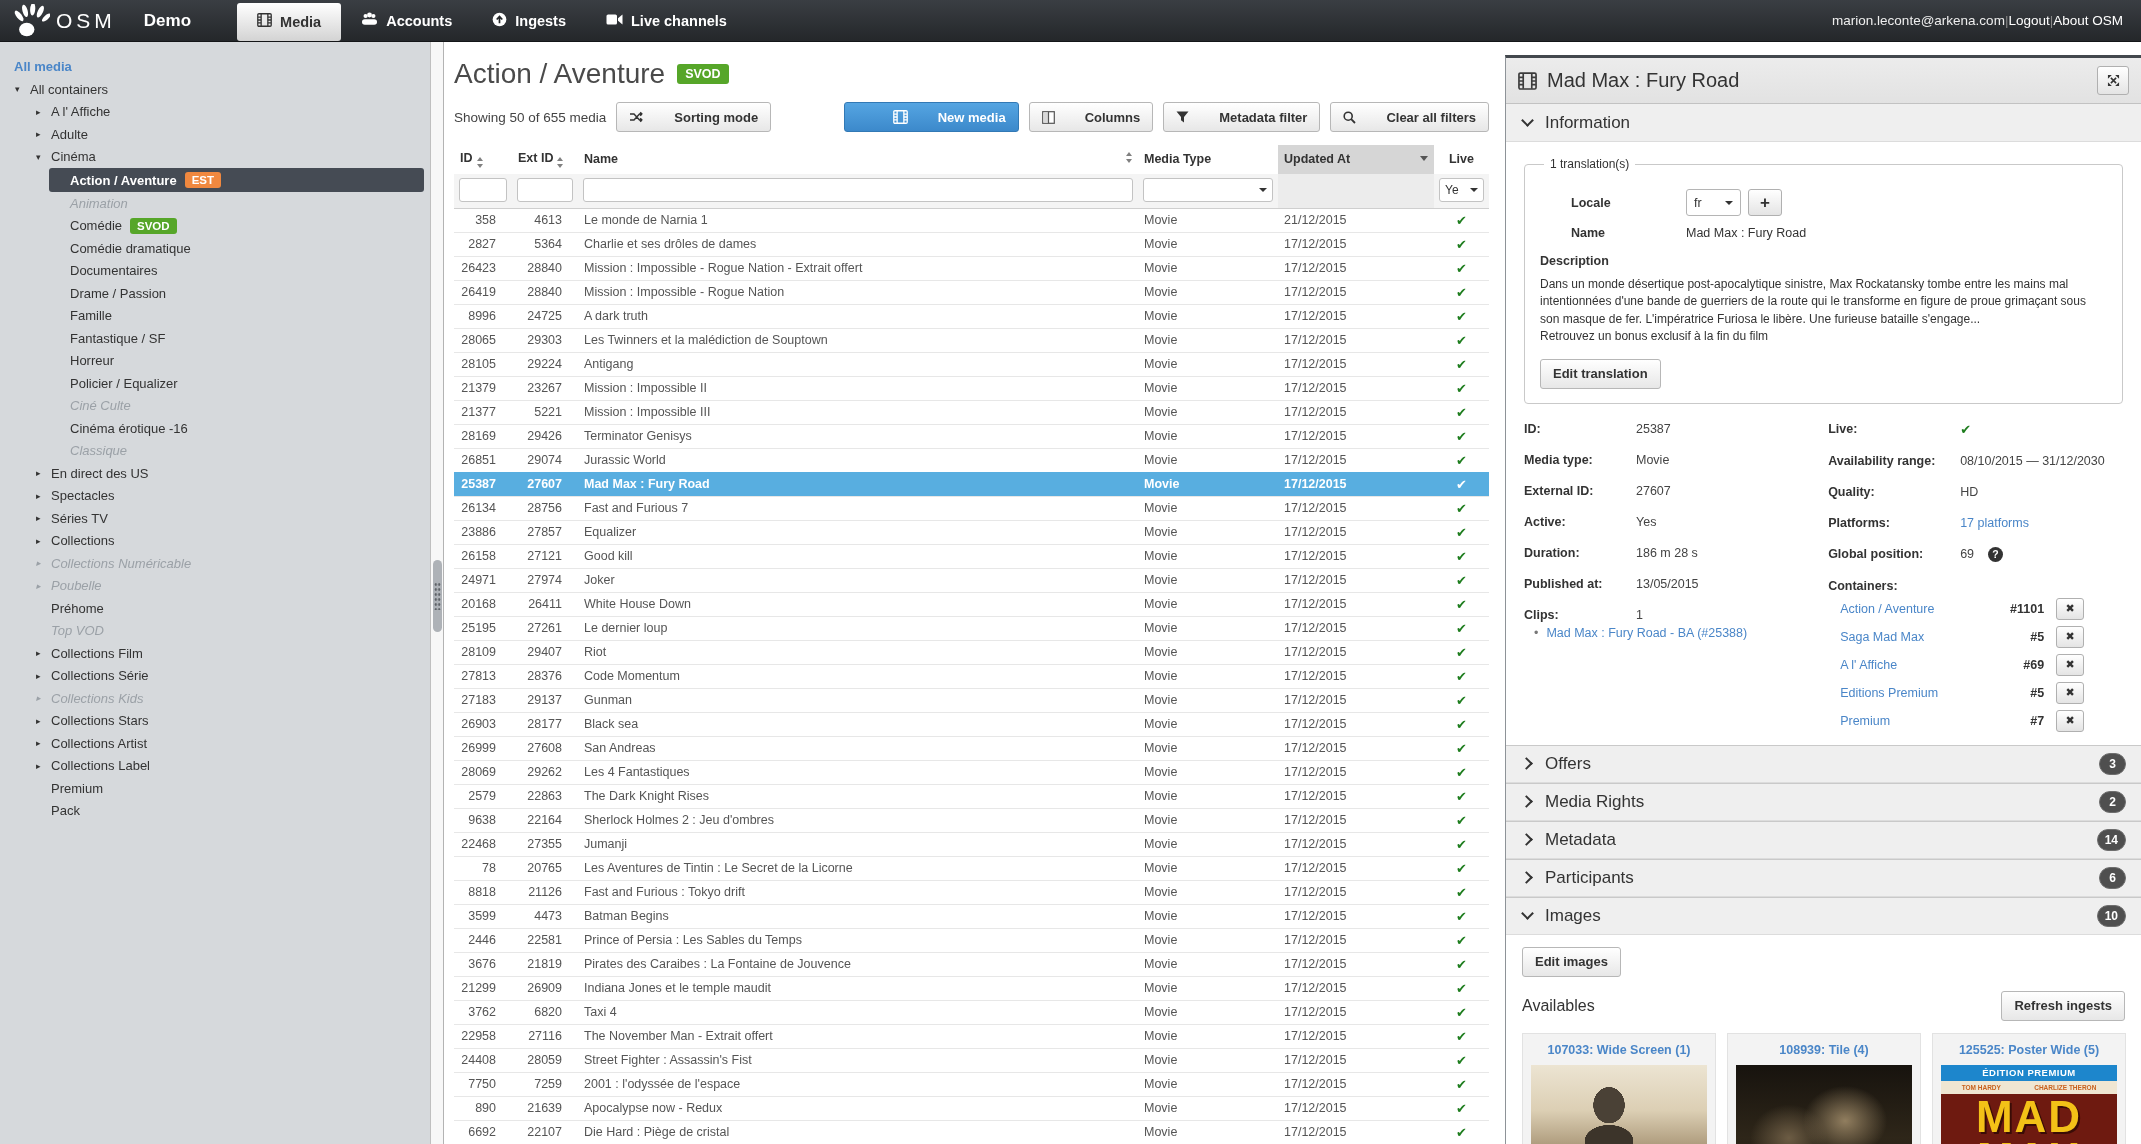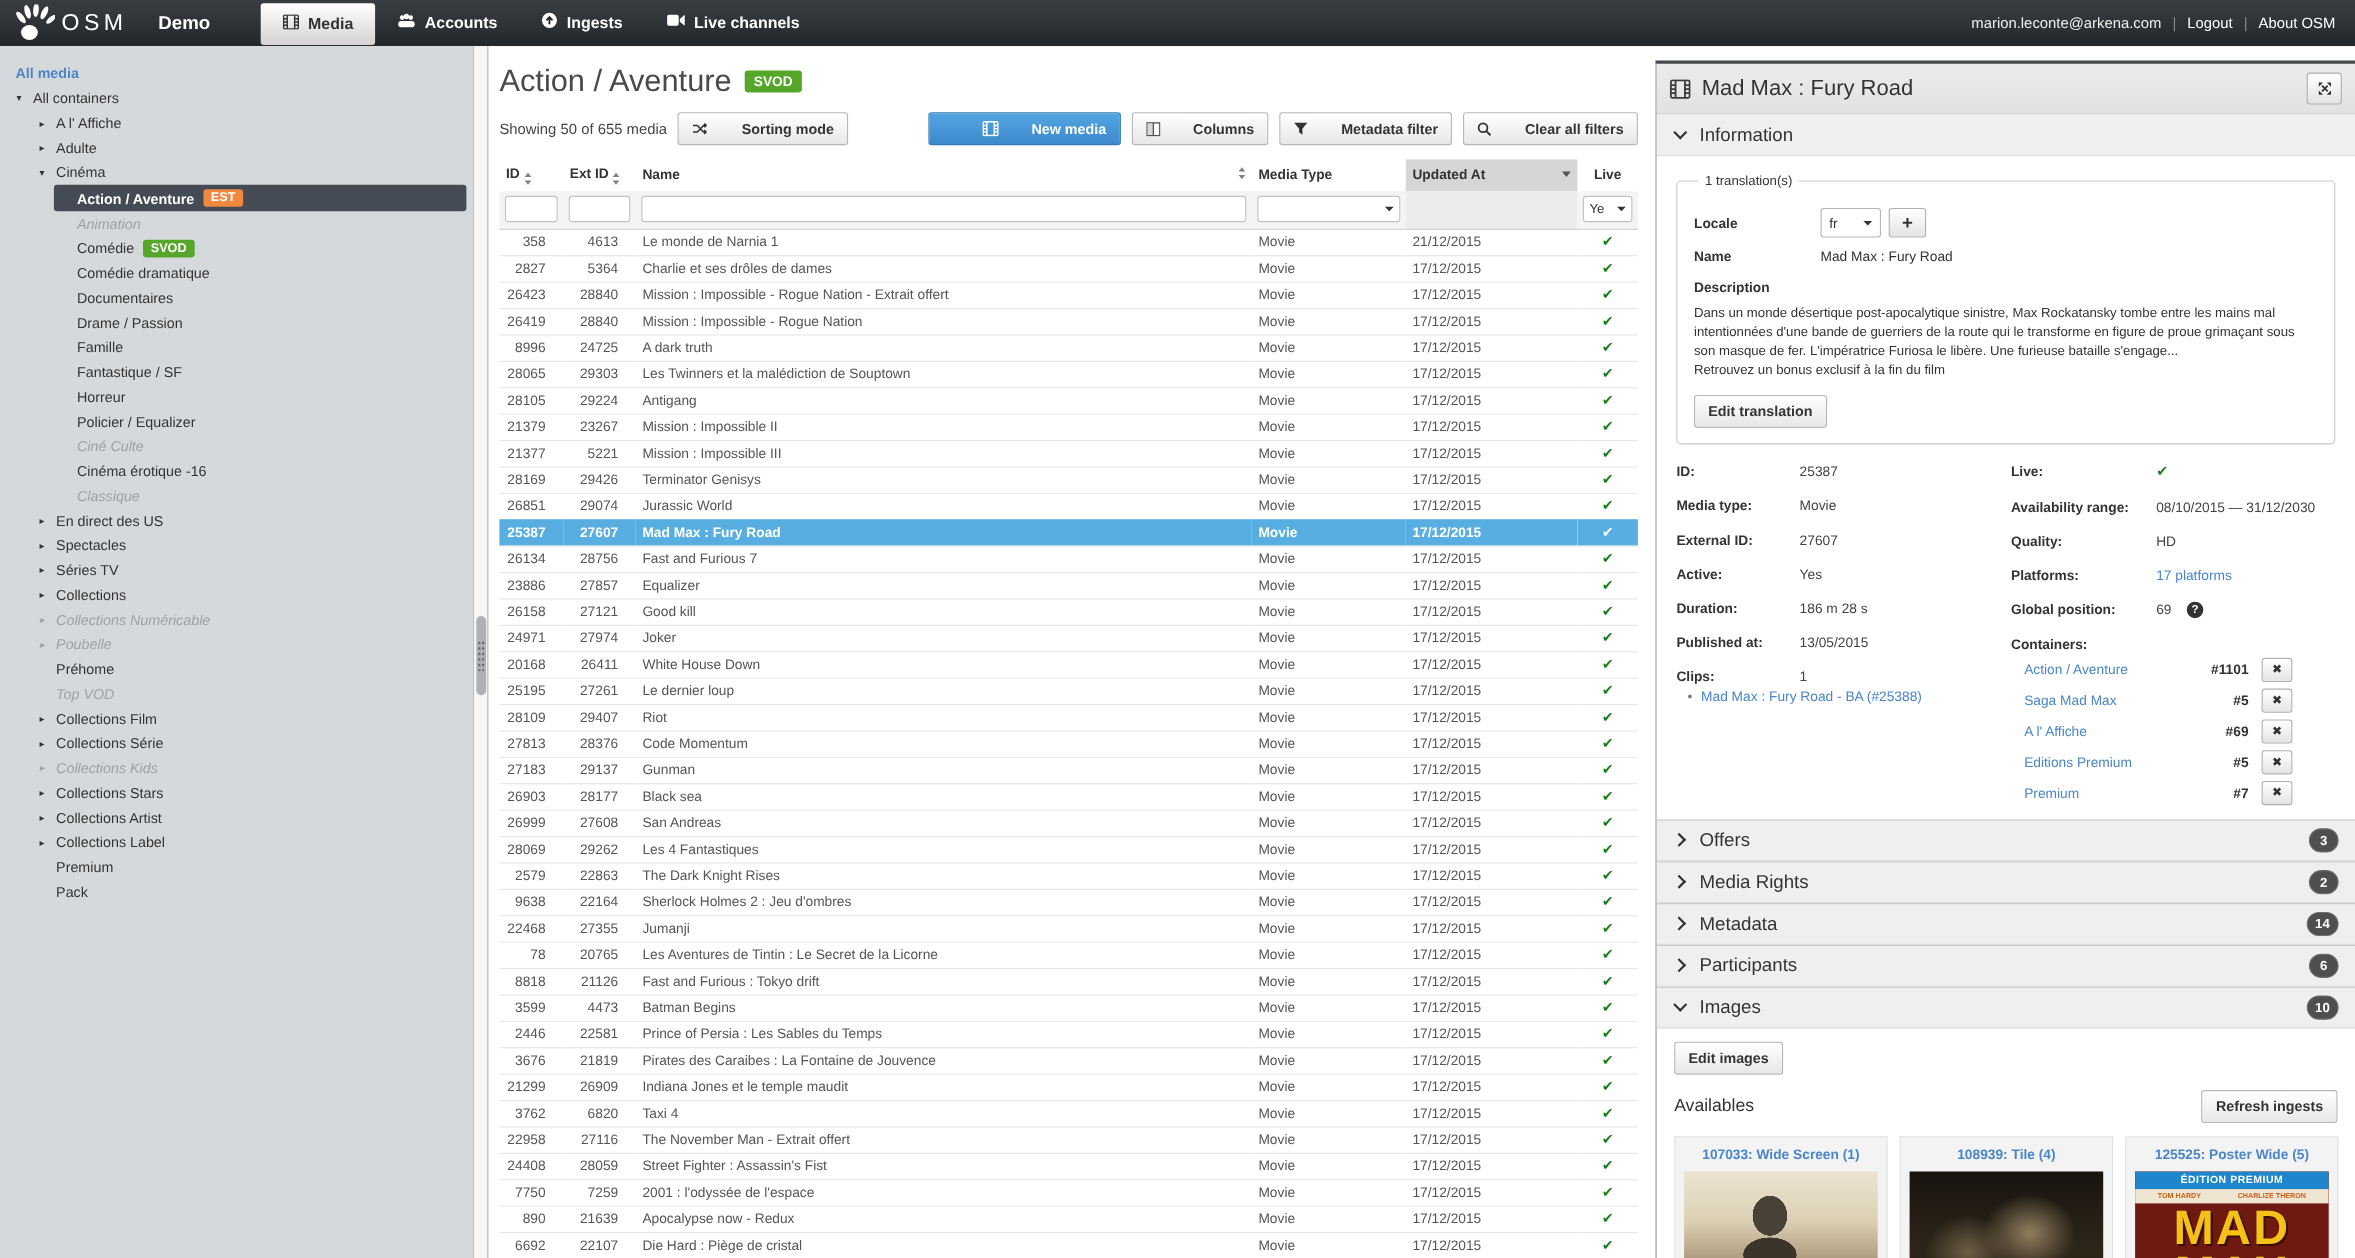--- a/index.html
+++ b/index.html
@@ -11,21 +11,21 @@
     background:linear-gradient(#3a3e43,#24272a); color:#fff; border-bottom:1px solid #141618;}
   .logo { display:flex; align-items:center; }
   .brand { font-size:21px; letter-spacing:4px; font-weight:400; margin-left:6px; color:#fff;}
   .env { font-size:17px; font-weight:bold; margin-left:28px; }
   .nav { display:flex; align-items:center; margin-left:46px; height:100%; }
   .nav-item { display:flex; align-items:center; gap:8px; padding:0 20px; height:42px;
     font-size:14.5px; font-weight:bold; color:#fff; cursor:pointer; }
   .nav-item.active { background:linear-gradient(#ffffff,#d3d3d3); color:#333;
     border-radius:3px; height:38px; margin-top:2px; }
   .nav-item svg { flex:none; }
-  .userarea { margin-left:auto; display:flex; align-items:center; gap:10px; font-size:13.5px; color:#eee;}
+  .userarea { margin-left:auto; display:flex; align-items:center; font-size:13.5px; color:#eee;}
   .usep { color:#888; }
   .ulink { color:#fff; cursor:pointer; }
 
   .app { display:flex; width:2141px; height:1102px; }
 
   
   .sidebar { width:430px; background:#d6d9dc; padding-top:12px; overflow:hidden; flex:none;}
   .allmedia { padding-left:14px; height:24px; display:flex; align-items:center;
     color:#4a86c8; font-weight:bold; font-size:13px; cursor:pointer;}
   .tree-item { height:22.5px; display:flex; align-items:center; font-size:13px; color:#333; cursor:pointer;}
@@ -109,21 +109,21 @@
     border-top:2.4px solid #333; border-right:2.4px solid #333; top:2px; left:1px;
     transform:rotate(45deg); }
   .chev.down::before { transform:rotate(135deg); top:0; left:2px; }
   .count-badge { margin-left:auto; min-width:27px; height:22px; padding:0 7px; background:#4f4f4f;
     border:1px solid #6e6e6e; border-radius:12px; color:#fff; font-size:12px; font-weight:bold;
     display:flex; align-items:center; justify-content:center; }
   .info-body { padding:15px 18px 8px; background:#fff; }
 
   fieldset.trans { border:1px solid #c9c9c9; border-radius:4px; padding:8px 15px 14px; }
   fieldset.trans legend { font-size:12px; color:#333; padding:0 6px; margin-left:4px; }
-  .f-row { display:flex; align-items:center; margin-top:10px; font-size:12.5px; color:#333;}
+  .f-row { display:flex; align-items:center; margin-top:10px; font-size:12.5px; color:#333;margin-left:31px;}
   .f-label { width:115px; font-weight:bold; flex:none; }
   .lselect { width:55px; height:27px; border:1px solid #b5b5b5; border-radius:3px; background:#fff;
     display:flex; align-items:center; padding:0 7px; font-size:12.5px; cursor:pointer;}
   .lselect .cv { margin-left:auto; width:0;height:0;border-left:4px solid transparent;
     border-right:4px solid transparent;border-top:4.6px solid #333;}
   .plus-btn { width:34px; height:27px; margin-left:7px; background:linear-gradient(#fff,#e4e4e4);
     border:1px solid #b0b0b0; border-radius:3px; font-size:17px; font-weight:bold; color:#333;
     display:flex; align-items:center; justify-content:center; cursor:pointer;}
   .desc-label { font-weight:bold; font-size:12.5px; margin-top:14px; color:#333;}
   .desc-text { font-size:12px; color:#333; line-height:1.45; margin-top:8px; white-space:pre-line;}

